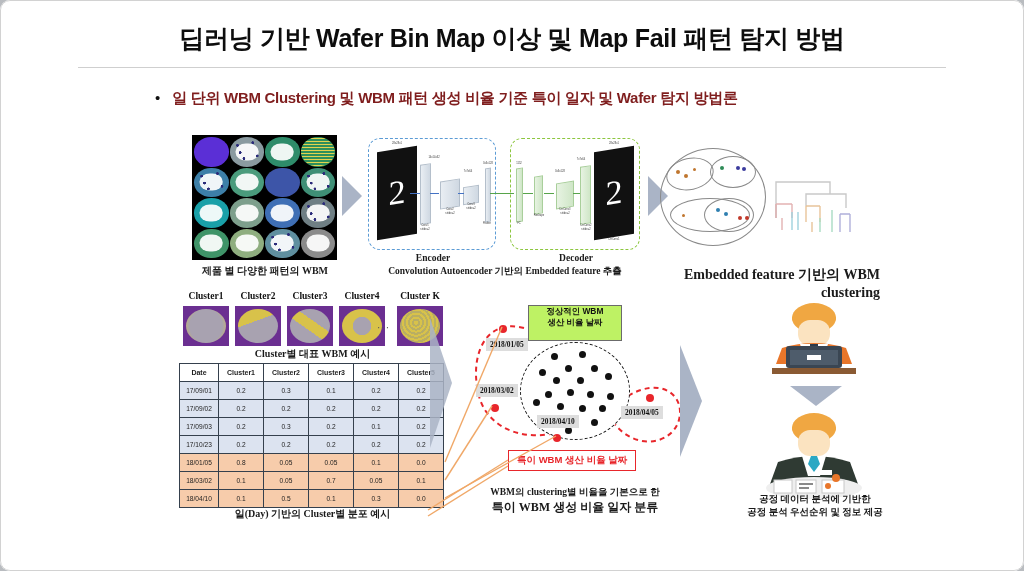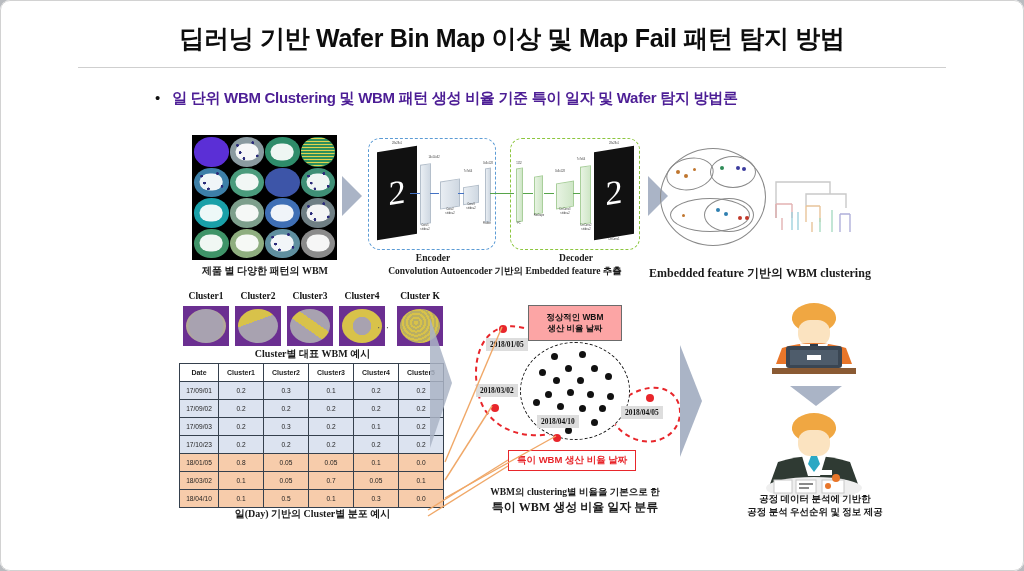--- a/index.html
+++ b/index.html
@@ -18,21 +18,21 @@
     font-size:25px;font-weight:bold;color:#0d0d0d;letter-spacing:-0.3px;
   }
   .title-rule{
     position:absolute;left:78px;top:67px;width:868px;height:1px;background:#cfcfcf;
   }
   
   .bullet-row{
     position:absolute;left:155px;top:88px;display:flex;align-items:flex-start;gap:12px;
   }
   .bullet-dot{font-size:15px;line-height:20px;color:#111;}
-  .bullet-text{font-size:15px;line-height:20px;color:#4c1d95;font-weight:bold;letter-spacing:-0.3px;}
+  .bullet-text{font-size:15px;line-height:20px;color:#7f1d1d;font-weight:bold;letter-spacing:-0.3px;}
 
   
   .cap{
     position:absolute;text-align:center;font-family:"Liberation Serif","DejaVu Serif",serif;
     font-weight:bold;color:#1a1a1a;line-height:1.25;
   }
   
   .chev{position:absolute;background:#aab4c6;}
   .chev.right{clip-path:polygon(0 0,100% 50%,0 100%);}
   .chev.down{clip-path:polygon(0 0,100% 0,50% 100%);}
@@ -116,22 +116,22 @@
     border:0.9px solid #35404d;width:44px;height:17px;text-align:center;
     color:#1d1d1d;font-weight:bold;padding:0;
   }
   .tbl th{background:#ffffff;font-size:7px;}
   .tbl td{background:#dce3f0;font-weight:normal;}
   .tbl tr.hl td{background:#f7ccab;}
   .tbl th.dateCol,.tbl td.dateCol{width:38px;}
 
   
   .norm-box{
-    position:absolute;left:528px;top:305px;width:92px;height:34px;background:#fca5a5;
-    border:1.4px solid #6b6b6b;display:flex;align-items:center;justify-content:center;
+    position:absolute;left:528px;top:305px;width:92px;height:34px;background:#bef264;
+    border:1.4px solid #6b6b6b;display:flex;justify-content:center;
     text-align:center;font-size:8.4px;font-weight:bold;color:#111;line-height:1.3;
   }
   .norm-circle{
     position:absolute;left:520px;top:342px;width:108px;height:96px;
     border:1.6px dashed #1a1a1a;border-radius:50%;background:#fff;
   }
   .blk{position:absolute;width:7px;height:7px;border-radius:50%;background:#111;}
   .date-tag{
     position:absolute;background:#dddddd;color:#111;font-size:7.4px;font-weight:bold;
     padding:2px 4px;font-family:"Liberation Serif",serif;white-space:nowrap;
@@ -273,21 +273,21 @@
       <path d="M10 58 V70" stroke="#e3b2b2"></path>
       <path d="M20 52 V70" stroke="#9fd2dd"></path>
       <path d="M26 52 V70" stroke="#9fd2dd"></path>
       <path d="M34 46 H48 M34 46 V62 M48 46 V62" stroke="#e8c49a"></path>
       <path d="M40 62 V72" stroke="#e8c49a"></path>
       <path d="M48 58 V72" stroke="#a9dcc3"></path>
       <path d="M60 50 V72" stroke="#a9dcc3"></path>
       <path d="M68 54 H78 M68 54 V72 M78 54 V72" stroke="#b0b0da"></path>
     </g>
   </svg>
-  <div class="cap" style="left:640px;top:266px;width:240px;font-size:12px;">Embedded feature 기반의 WBM clustering</div>
+  <div class="cap" style="left:640px;top:266px;width:240px;font-size:14px;text-align:right;">Embedded feature 기반의 WBM clustering</div>
 
   <div class="cl-head" style="left:178px;top:291px;width:56px;">Cluster1</div>
   <div class="cl-head" style="left:230px;top:291px;width:56px;">Cluster2</div>
   <div class="cl-head" style="left:282px;top:291px;width:56px;">Cluster3</div>
   <div class="cl-head" style="left:334px;top:291px;width:56px;">Cluster4</div>
   <div class="cl-head" style="left:392px;top:291px;width:56px;">Cluster K</div>
 
   <div class="cl-thumb" style="left:183px;">
       <i style="background:radial-gradient(circle at 50% 50%,#a8a2b0 62%,#d8c24a 100%);"></i>
     </div>

